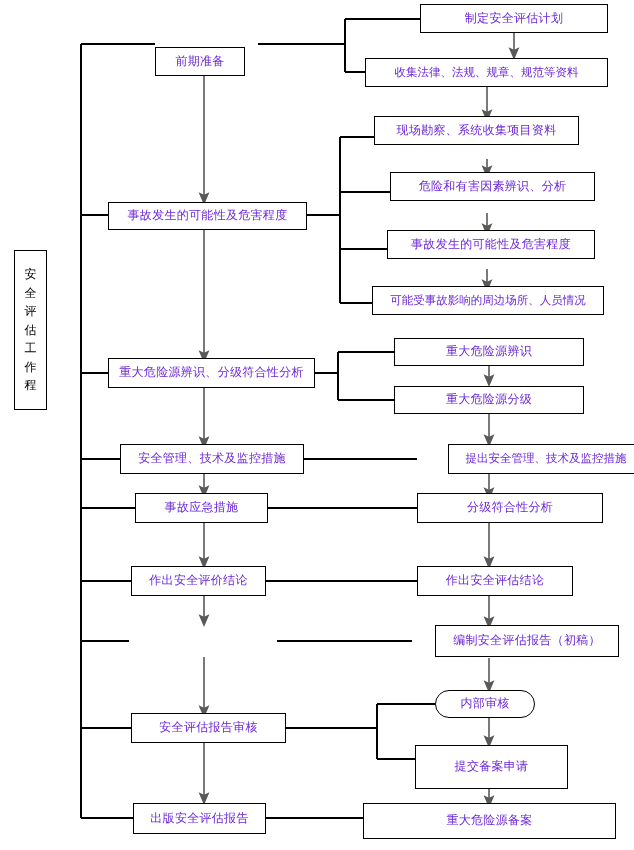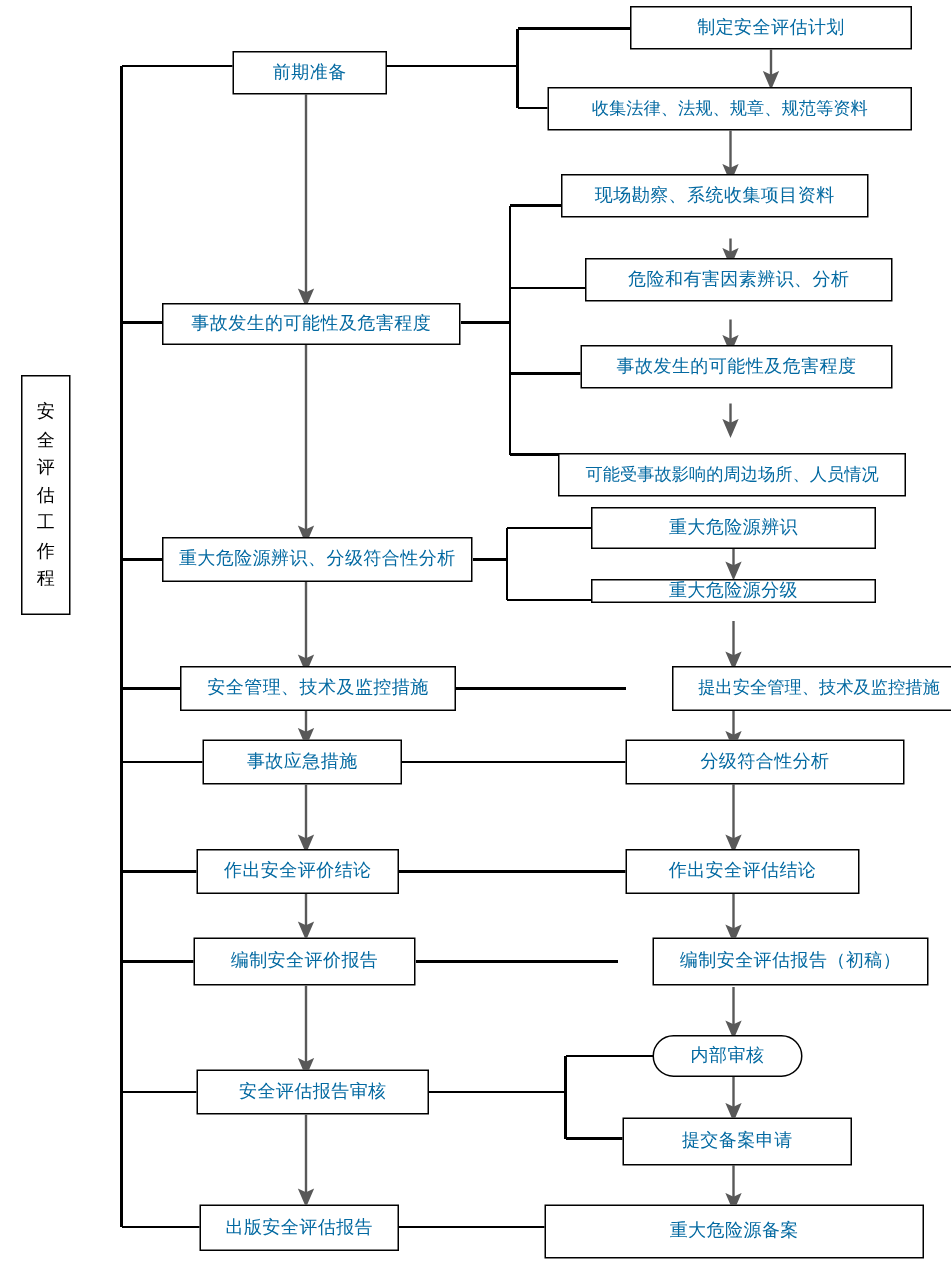--- a/index.html
+++ b/index.html
@@ -23,21 +23,21 @@
   }
   .node{
     position:absolute;
     box-sizing:border-box;
     border:1.4px solid #000000;
     background:#ffffff;
     display:flex;
     align-items:center;
     justify-content:center;
     text-align:center;
-    color:#0369a1;
+    color:#6d28d9;
     font-size:12px;
     line-height:1.15;
     letter-spacing:0.3px;
     white-space:nowrap;
     z-index:3;
   }
   .node.tight{letter-spacing:0px;font-size:11.5px;}
   
   .vlabel{
     position:absolute;
@@ -145,61 +145,60 @@
   <div class="vlabel" style="left:14px;top:250px;width:33px;height:160px;">
     <span>安</span>
     <span>全</span>
     <span>评</span>
     <span>估</span>
     <span>工</span>
     <span>作</span>
     <span>程</span>
   </div>
 
-  <div class="node" style="left:155px;top:34px;width:103px;height:29px;">前期准备</div>
+  <div class="node" style="left:155px;top:47px;width:90px;height:29px;">前期准备</div>
 
   <div class="node" style="left:420px;top:4px;width:188px;height:29px;">制定安全评估计划</div>
 
   <div class="node tight" style="left:365px;top:58px;width:243px;height:29px;">收集法律、法规、规章、规范等资料</div>
 
   <div class="node" style="left:374px;top:116px;width:205px;height:29px;">现场勘察、系统收集项目资料</div>
 
   <div class="node" style="left:390px;top:172px;width:205px;height:29px;">危险和有害因素辨识、分析</div>
 
   <div class="node" style="left:387px;top:230px;width:208px;height:29px;">事故发生的可能性及危害程度</div>
 
-  <div class="node tight" style="left:372px;top:286px;width:232px;height:29px;margin-top:16px;">可能受事故影响的周边场所、人员情况</div>
+  <div class="node tight" style="left:372px;top:286px;width:232px;height:29px;">可能受事故影响的周边场所、人员情况</div>
 
   <div class="node" style="left:108px;top:202px;width:199px;height:28px;">事故发生的可能性及危害程度</div>
 
   <div class="node" style="left:108px;top:358px;width:207px;height:30px;">重大危险源辨识、分级符合性分析</div>
 
   <div class="node" style="left:394px;top:338px;width:190px;height:28px;">重大危险源辨识</div>
 
-  <div class="node" style="left:394px;top:386px;width:190px;height:16px;">重大危险源分级</div>
+  <div class="node" style="left:394px;top:386px;width:190px;height:28px;">重大危险源分级</div>
 
   <div class="node" style="left:120px;top:444px;width:184px;height:30px;font-family:Liberation Serif, serif;">安全管理、技术及监控措施</div>
 
   <div class="node tight" style="left:417px;top:444px;width:196px;height:30px;margin-left:31px;">提出安全管理、技术及监控措施</div>
 
   <div class="node" style="left:135px;top:493px;width:133px;height:30px;">事故应急措施</div>
 
   <div class="node" style="left:417px;top:493px;width:186px;height:30px;">分级符合性分析</div>
 
   <div class="node" style="left:131px;top:566px;width:135px;height:30px;">作出安全评价结论</div>
 
   <div class="node" style="left:417px;top:566px;width:156px;height:30px;">作出安全评估结论</div>
 
-  <div class="node" style="left:129px;top:625px;width:148px;height:32px;">编制安全评价报告</div>
 
   <div class="node" style="left:412px;top:625px;width:184px;height:32px;margin-left:23px;">编制安全评估报告（初稿）</div>
 
   <div class="node" style="left:131px;top:713px;width:155px;height:30px;">安全评估报告审核</div>
 
   <div class="node" style="left:435px;top:690px;width:100px;height:28px;border-radius:14px;">内部审核</div>
 
-  <div class="node" style="left:415px;top:745px;width:153px;height:32px;">提交备案申请</div>
+  <div class="node" style="left:415px;top:745px;width:153px;height:44px;">提交备案申请</div>
 
   <div class="node" style="left:133px;top:803px;width:133px;height:31px;">出版安全评估报告</div>
 
   <div class="node" style="left:363px;top:803px;width:253px;height:36px;">重大危险源备案</div>
 
 </div>
 
 </body></html>

